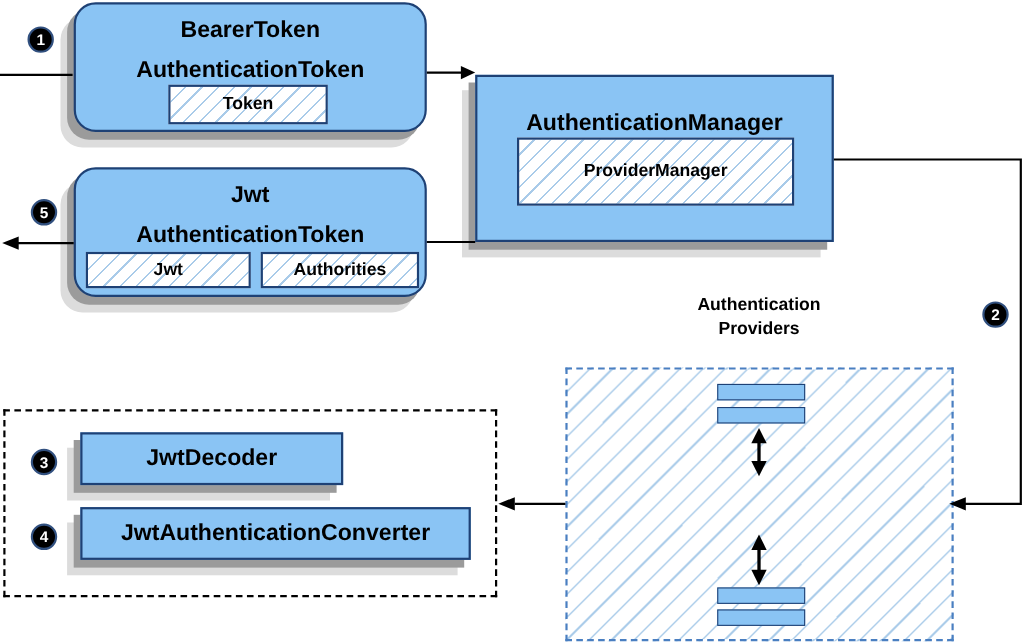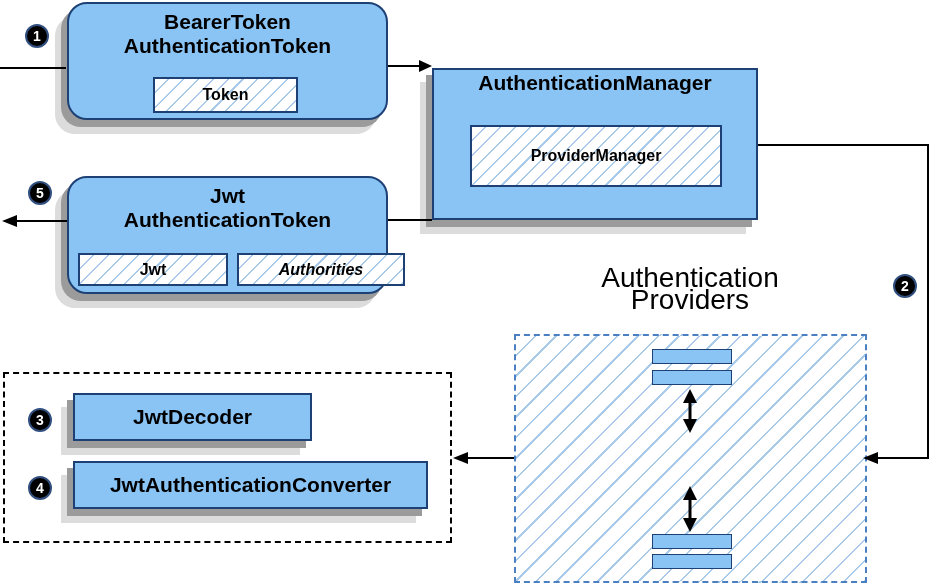--- a/index.html
+++ b/index.html
@@ -9,21 +9,21 @@
   }
   .node{
     position:absolute;box-sizing:border-box;
     background:var(--node-fill,#8ac4f4);
     border:2px solid var(--node-border,#1e4175);
     box-shadow:-6px 7px 0 var(--shadow-dark,#9b9b9b),
                -12px 14px 0 var(--shadow-light,#dcdcdc);
   }
   .rounded{border-radius:20px;}
   .node-title{
-    font-weight:bold;font-size:21px;line-height:24px;text-align:center;
+    font-weight:bold;font-size:21px;line-height:36px;text-align:center;
     padding-top:6px;white-space:pre-line;
   }
   .node.flex-center{display:flex;align-items:center;justify-content:center;
     font-weight:bold;font-size:21px;}
   .chip{
     position:absolute;box-sizing:border-box;
     border:2px solid var(--node-border,#1e4175);
     background:
       repeating-linear-gradient(135deg,
         rgba(255,255,255,0) 0 9px,
@@ -51,21 +51,21 @@
     border:1.5px solid var(--node-border,#1e4175);
   }
   .badge{
     position:absolute;width:24px;height:24px;border-radius:50%;
     background:var(--badge-bg,#000);color:var(--badge-fg,#fff);
     border:2px solid #31507f;box-sizing:border-box;
     display:flex;align-items:center;justify-content:center;
     font-weight:bold;font-size:14px;line-height:1;
   }
   .diagram-label{
-    position:absolute;font-weight:normal;font-size:28px;line-height:22px;
+    position:absolute;font-weight:bold;font-size:16px;line-height:22px;
     text-align:center;white-space:pre-line;
   }
   svg.connectors{position:absolute;left:0;top:0;pointer-events:none;}
 </style>
 </head>
 <body>
 
 <div class="canvas">
 
   <div class="providers-container" style="left:514px;top:334px;width:353px;height:249px;"></div>
@@ -75,29 +75,29 @@
   <div class="diagram-label" style="left:590px;top:267px;width:200px;">Authentication
 Providers</div>
 
   <div class="node rounded" style="left:67px;top:2px;width:321px;height:118px;">
     <div class="node-title">BearerToken
 AuthenticationToken</div>
     <div class="chip" style="left:84px;top:73px;width:145px;height:36px;">Token</div>
   </div>
 
   <div class="node" style="left:432px;top:68px;width:326px;height:152px;">
-    <div class="node-title" style="padding-top:1px;">AuthenticationManager</div>
+    <div class="node-title" style="padding-top:24px;">AuthenticationManager</div>
     <div class="chip" style="left:36px;top:55px;width:252px;height:62px;">ProviderManager</div>
   </div>
 
-  <div class="node rounded" style="left:67px;top:176px;width:321px;height:118px;">
+  <div class="node rounded" style="left:67px;top:152px;width:321px;height:118px;">
     <div class="node-title">Jwt
 AuthenticationToken</div>
     <div class="chip" style="left:9px;top:75px;width:150px;height:33px;">Jwt</div>
-    <div class="chip" style="left:168px;top:75px;width:168px;height:33px;font-style:italic;">Authorities</div>
+    <div class="chip" style="left:168px;top:75px;width:144px;height:33px;">Authorities</div>
   </div>
 
   <div class="bar" style="left:652px;top:349px;"></div>
   <div class="bar" style="left:652px;top:370px;"></div>
   <div class="bar" style="left:652px;top:534px;"></div>
   <div class="bar" style="left:652px;top:554px;"></div>
 
 
   <div class="node flex-center" style="left:73px;top:461px;width:355px;height:48px;">JwtAuthenticationConverter</div>
 

